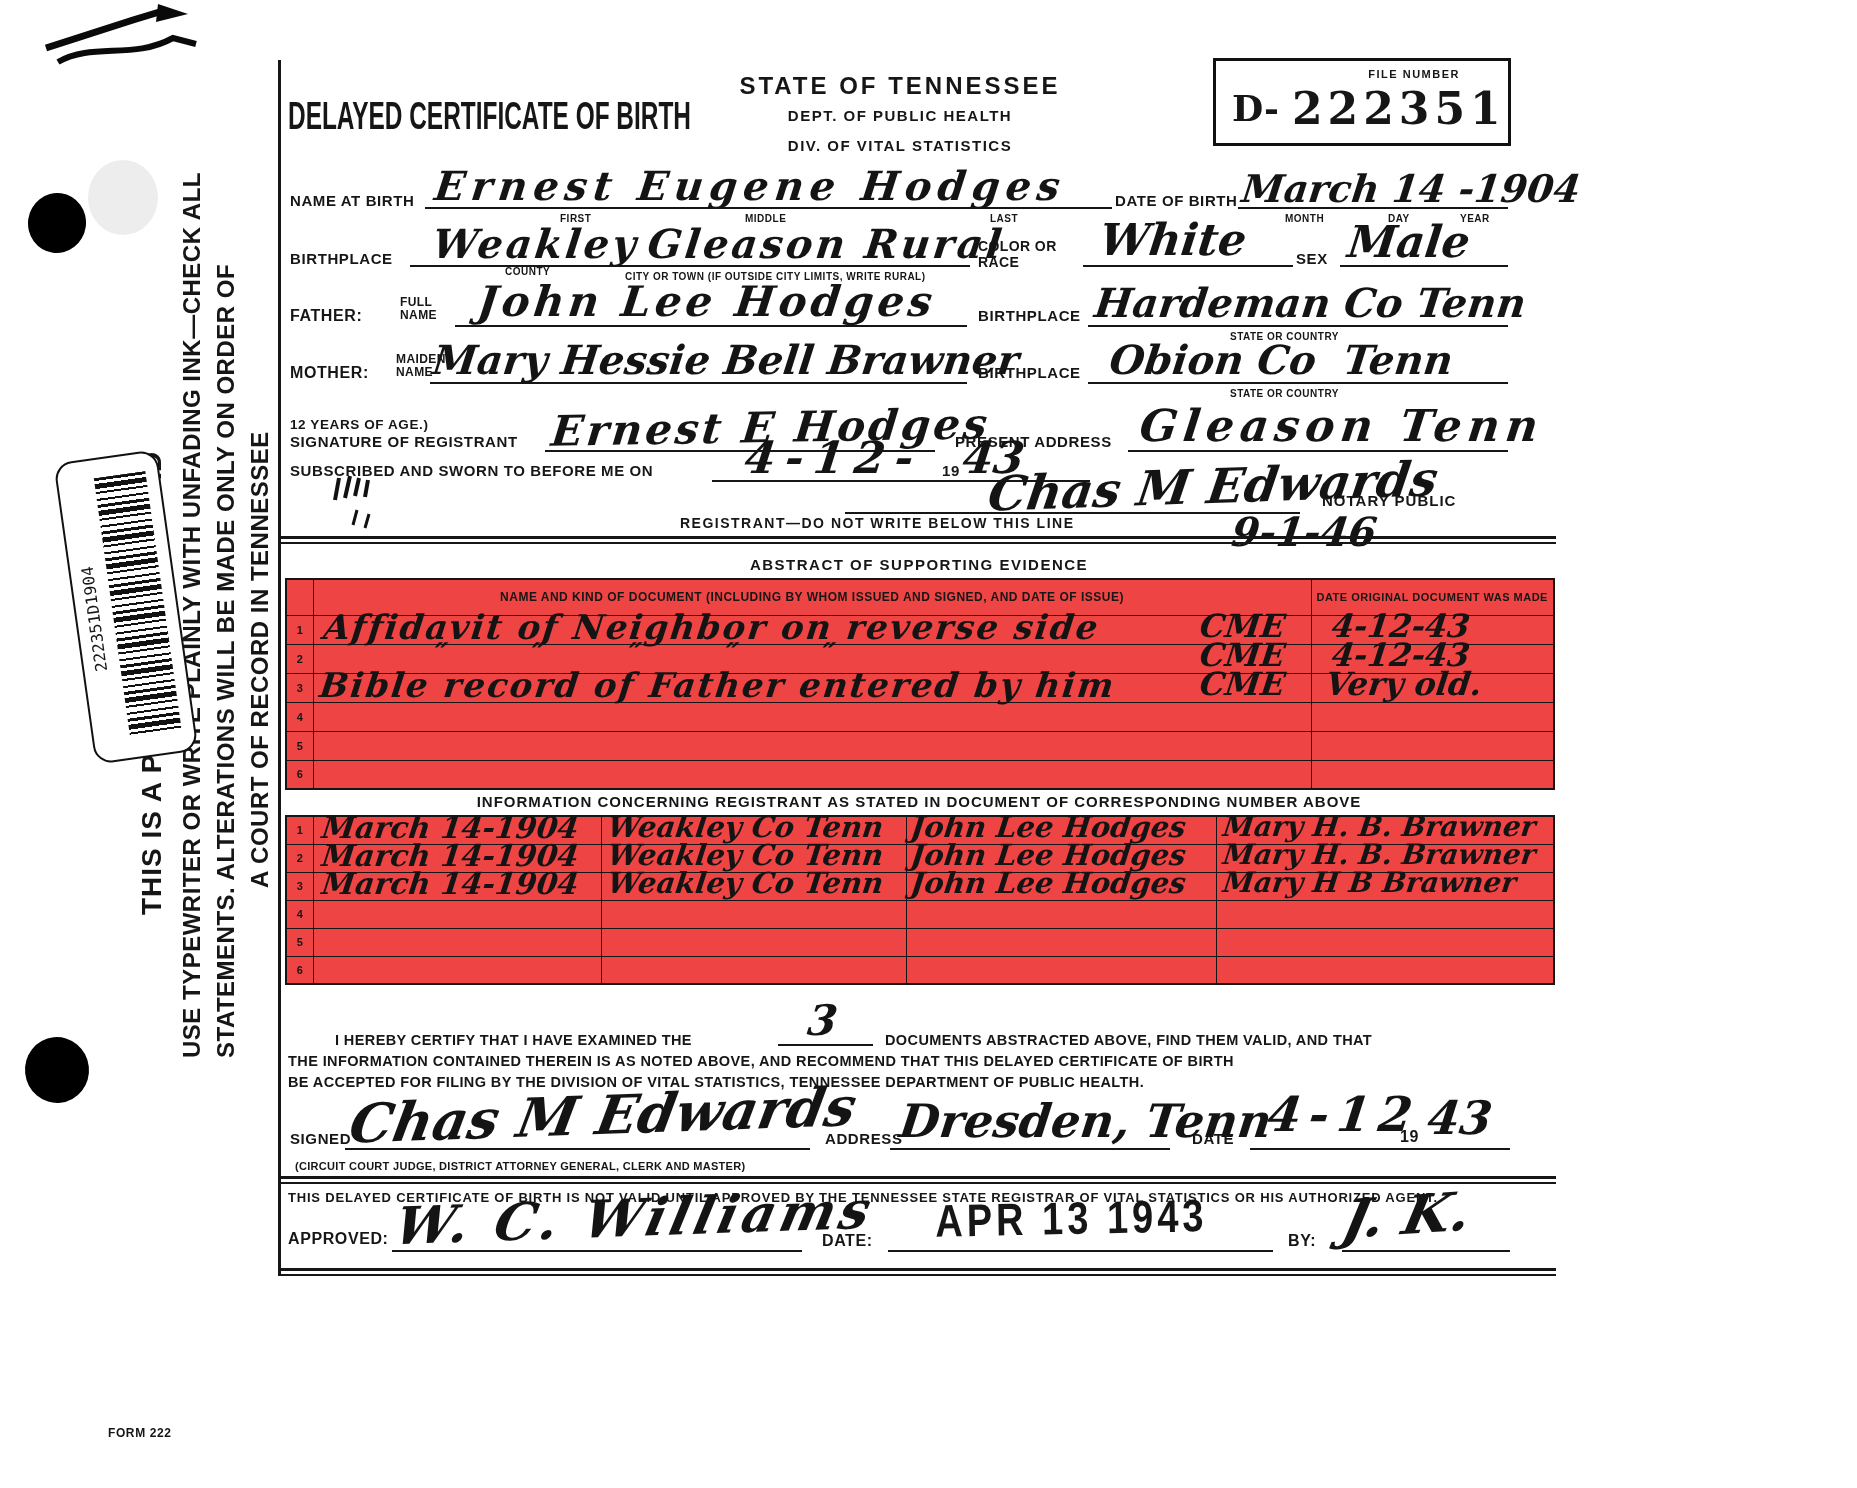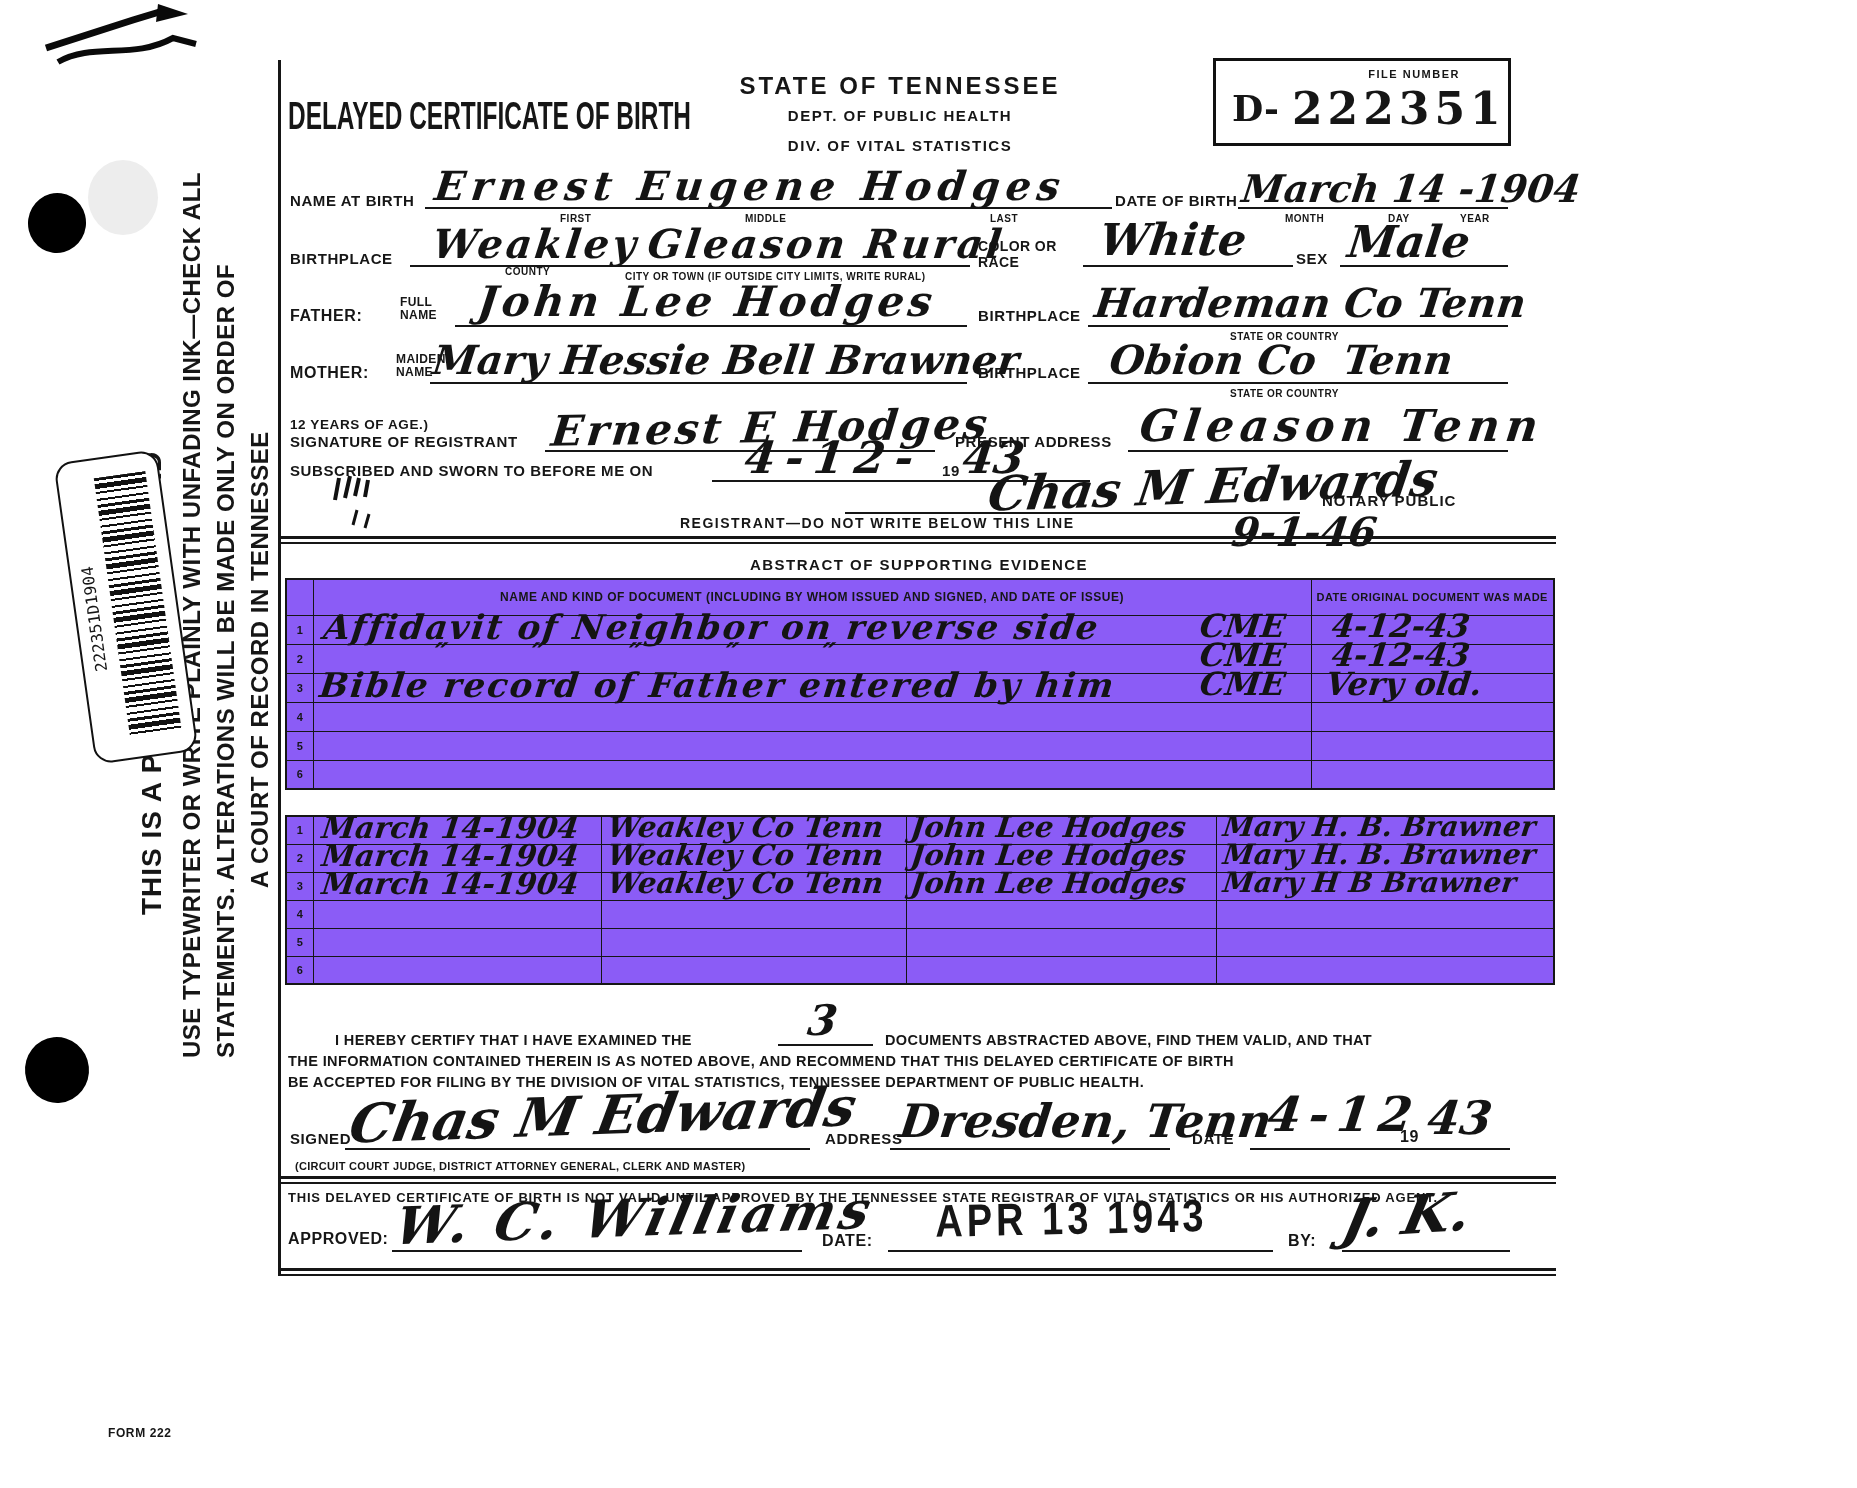--- a/index.html
+++ b/index.html
@@ -6,21 +6,21 @@
   .page{position:relative;width:1857px;height:1488px;background:#fff;overflow:hidden;
         font-family:"Liberation Sans",sans-serif;color:#161616;}
   .abs{position:absolute;}
   .lbl{font-weight:bold;letter-spacing:.6px;white-space:nowrap;}
   .sub{font-weight:bold;font-size:10px;letter-spacing:.5px;white-space:nowrap;}
   .stack{font-weight:bold;font-size:12px;line-height:13px;letter-spacing:.4px;}
   .hw{font-family:"DejaVu Serif",serif;font-style:italic;font-weight:700;color:#141414;
       transform:skewX(-7deg);line-height:1;white-space:pre;}
   .rule{background:#161616;height:2px;}
   .vtext{font-weight:bold;white-space:nowrap;transform-origin:left top;transform:rotate(-90deg);letter-spacing:.5px;}
-  table.grid{border-collapse:collapse;table-layout:fixed;background:#8b5cf6;}
+  table.grid{border-collapse:collapse;table-layout:fixed;background:#ef4444;}
   table.grid td,table.grid th{border:1.6px solid #161616;padding:0;position:relative;overflow:visible;}
   table.grid{border:2.5px solid #161616;}
   th.colhead{font-size:12px;font-weight:bold;letter-spacing:.5px;text-align:center;}
   td.num{font-size:11px;font-weight:bold;text-align:center;vertical-align:middle;}
   .hwc{position:absolute;font-family:"DejaVu Serif",serif;font-style:italic;font-weight:700;
        transform:skewX(-7deg);white-space:pre;line-height:1;color:#141414;}
   .punch{background:#000;border-radius:50%;}
   .sticker{border:2.5px solid #111;border-radius:18px;background:#fff;transform:rotate(-8deg);}
   .bars{background:repeating-linear-gradient(180deg,#111 0 3px,#fff 3px 6px,#111 6px 11px,#fff 11px 14px,#111 14px 16px,#fff 16px 21px,#111 21px 23px,#fff 23px 27px);}
   .stampdate{font-weight:bold;letter-spacing:4px;transform:scaleY(1.2) rotate(-1deg);transform-origin:left top;white-space:nowrap;}
@@ -191,20 +191,21 @@
       <td></td>
     </tr>
     <tr style="height:29px">
       <td class="num">6</td>
       <td></td>
       <td></td>
     </tr>
   </tbody>
     </table>
 
+  <span class="abs lbl" style="left:285px;top:793px;width:1268px;text-align:center;font-size:15px;letter-spacing:1px;">INFORMATION CONCERNING REGISTRANT AS STATED IN DOCUMENT OF CORRESPONDING NUMBER ABOVE</span>
 
   <table class="grid abs" style="left:285px;top:815px;width:1268px;">
     <colgroup>
         <col style="width:27px">
         <col style="width:288px">
         <col style="width:305px">
         <col style="width:310px">
         <col style="width:338px">
       </colgroup>
     <tbody>

